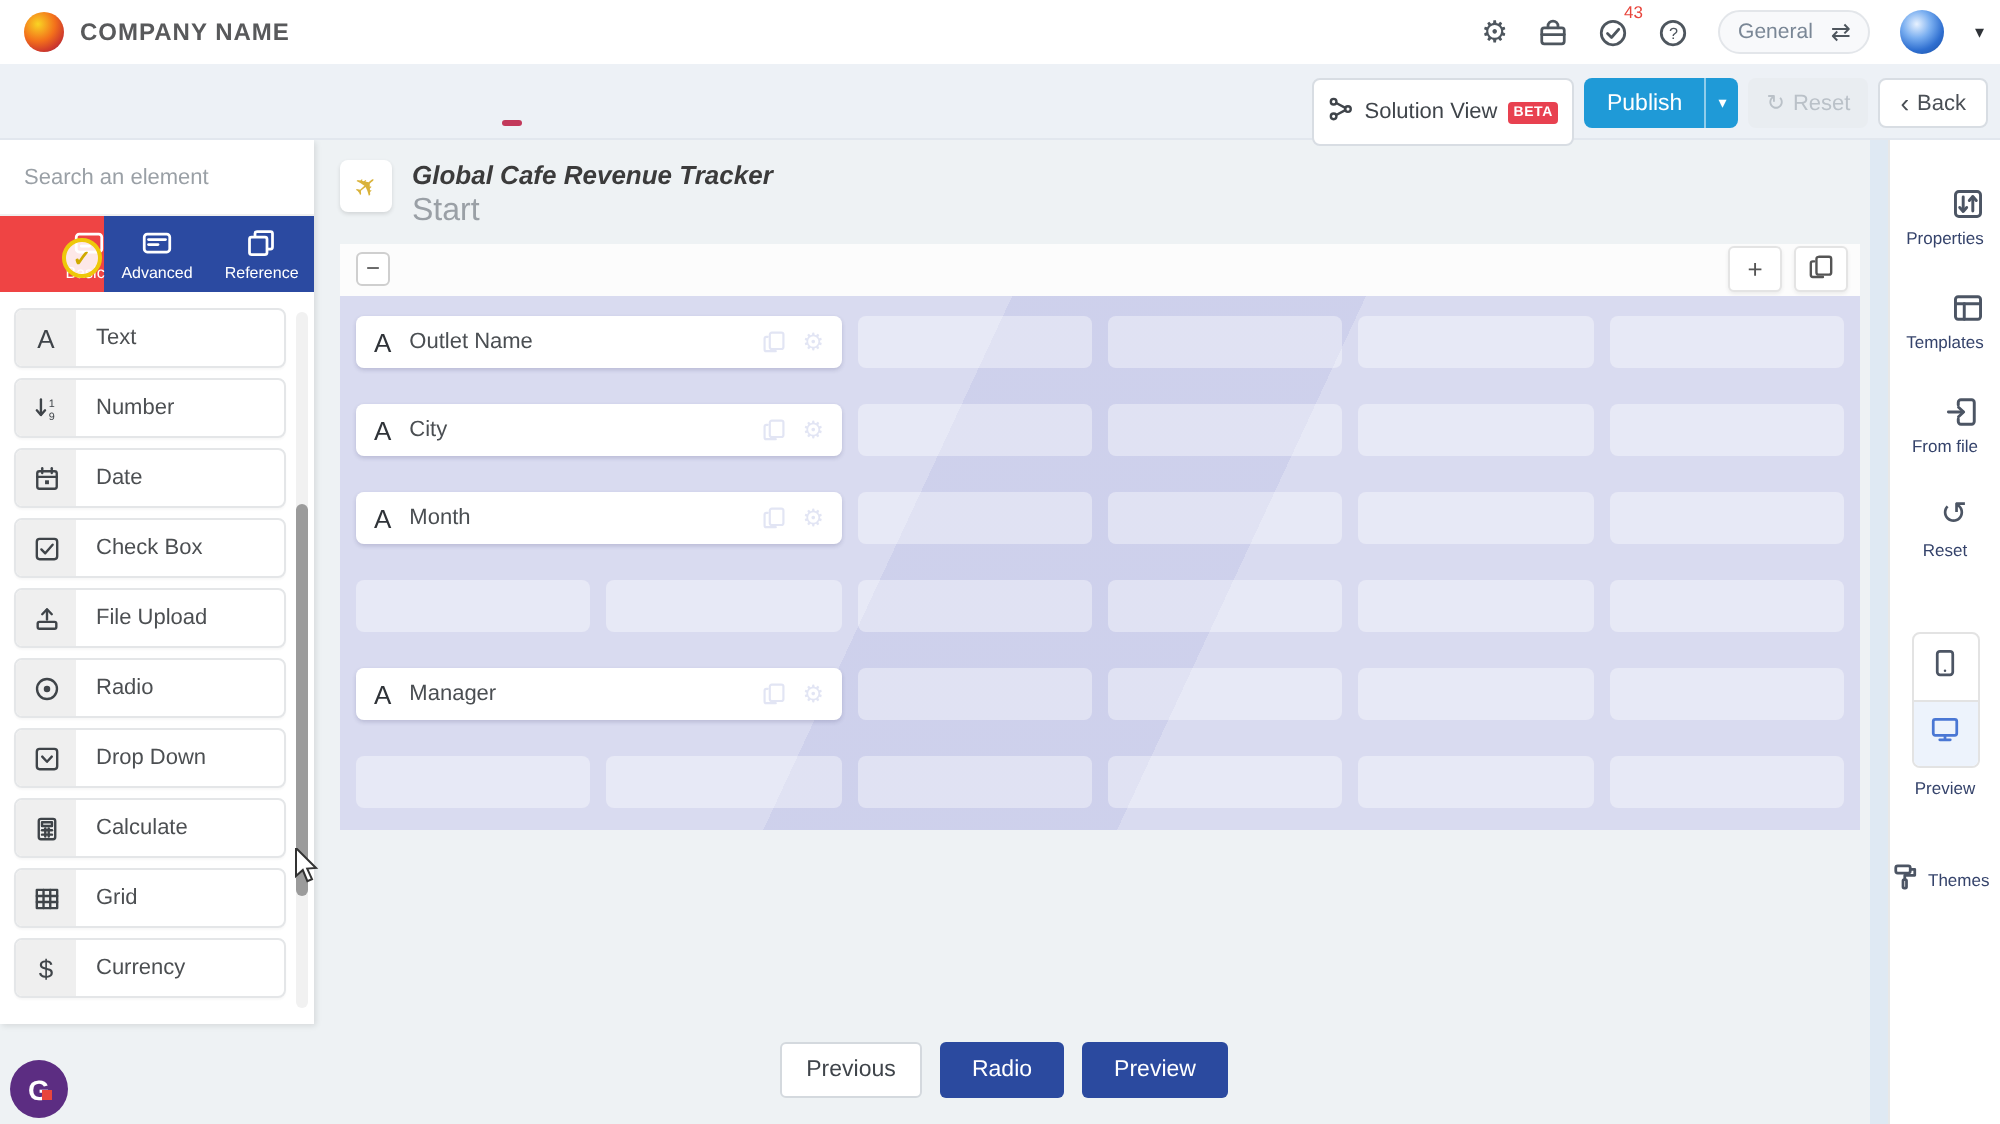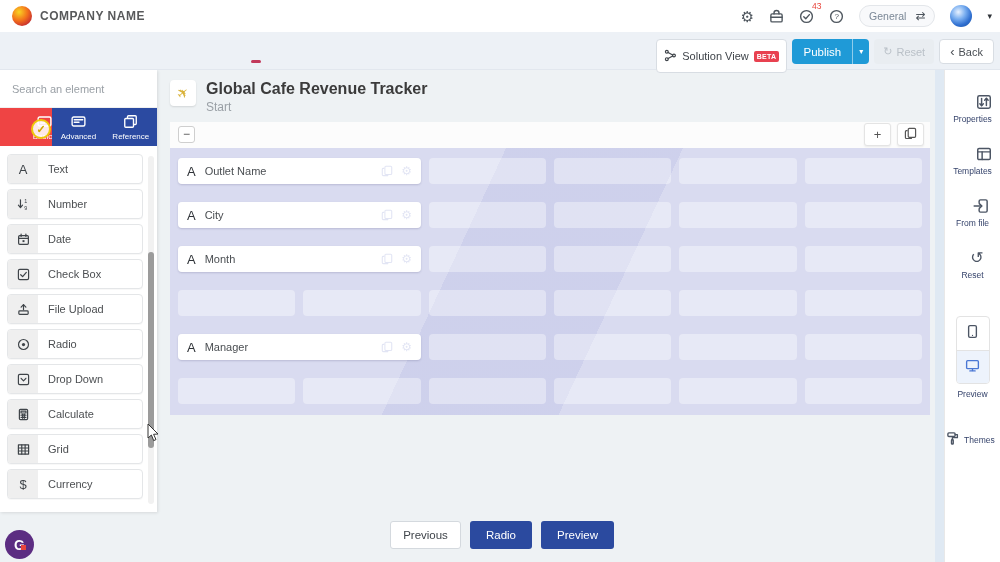--- a/index.html
+++ b/index.html
@@ -54,22 +54,22 @@
   .el-icon { width:30px; align-self:stretch; background:#efefef; display:flex; align-items:center; justify-content:center; color:#3f4449; font-size:13px; flex:none; }
   .el-label { padding-left:10px; font-size:11px; color:#4c4f52; }
   .side-scroll { position:absolute; right:3px; top:86px; width:6px; height:348px; background:#f1f1f1; border-radius:3px; }
   .side-thumb { position:absolute; left:0; top:96px; width:6px; height:196px; background:#9b9b9b; border-radius:3px; }
 
   
   .form-title-row { position:absolute; left:170px; top:80px; display:flex; gap:10px; align-items:flex-start; }
   .form-icon { width:26px; height:26px; background:#fff; border-radius:4px; box-shadow:0 1px 2px rgba(0,0,0,.12);
     display:flex; align-items:center; justify-content:center; color:#d9b23a; font-size:14px; }
   .form-icon span { display:block; transform:rotate(-40deg); }
-  .form-title { font-size:16px; font-weight:bold; color:#3b3b3b; }
-  .form-subtitle { font-size:12px; color:#9aa0a6; margin-top:2px; }
+  .form-title { font-size:13px; font-weight:bold; color:#3b3b3b;font-style:italic; }
+  .form-subtitle { font-size:16px; color:#9aa0a6; margin-top:2px; }
 
   
   #canvas { position:absolute; left:170px; top:122px; width:760px; height:293px; }
   .canvas-toolbar { position:relative; height:26px; background:#fcfcfc; }
   .collapse-btn { position:absolute; left:8px; top:4px; width:17px; height:17px; border:1px solid #cfcfcf; border-radius:3px;
     background:#fff; color:#555; font-size:12px; line-height:14px; text-align:center; }
   .tool-buttons { position:absolute; right:6px; top:1px; display:flex; gap:6px; }
   .tool-btn { width:27px; height:23px; background:#fff; border:1px solid #e4e4e4; border-radius:3px; box-shadow:0 1px 2px rgba(0,0,0,.07);
     display:flex; align-items:center; justify-content:center; color:#555; font-size:13px; }
   .canvas-body { position:absolute; top:26px; left:0; right:0; bottom:0; background:#d9dbf0; overflow:hidden; }

